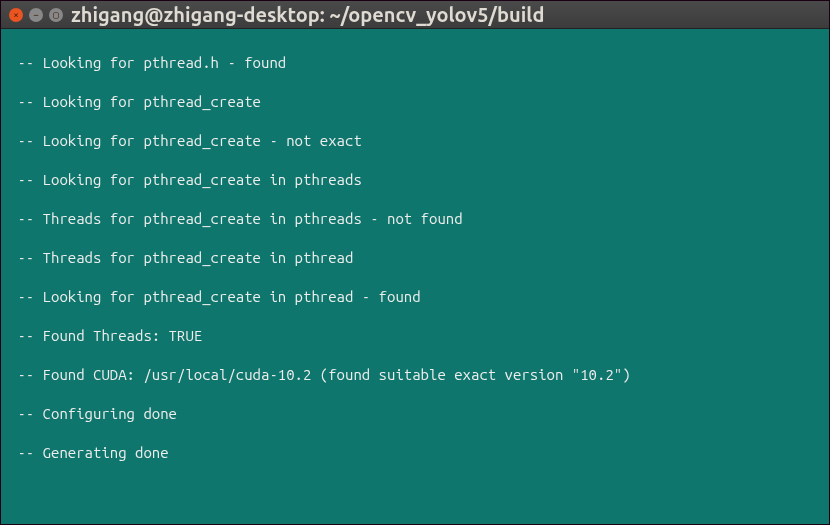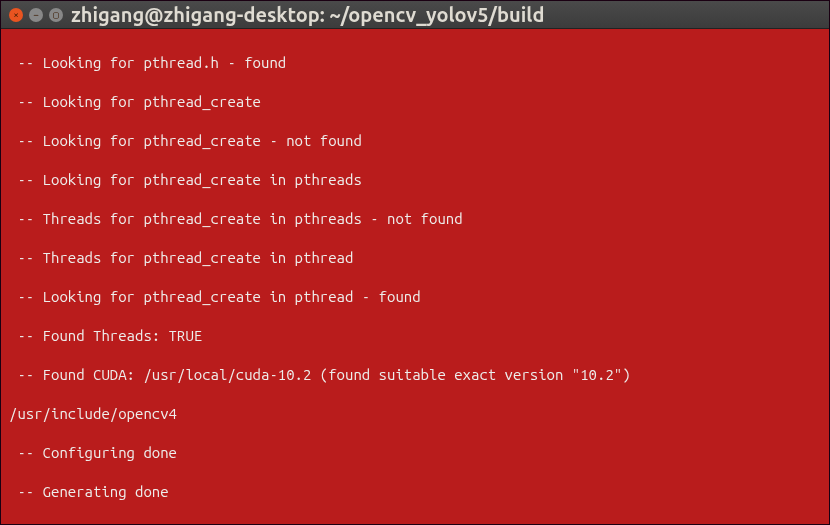--- a/index.html
+++ b/index.html
@@ -46,21 +46,21 @@
   .btn-min { background: #888; }
   .btn-max { background: #888; }
   .title-text {
     color: #dfdbd2;
     font-size: 20px;
     font-weight: bold;
     font-family: "Ubuntu", sans-serif;
   }
   .terminal {
     flex: 1;
-    background: #b91c1c;
+    background: #0f766e;
     padding: 4px 8px;
     color: #eeeeec;
     line-height: 1.3;
     white-space: pre;
     overflow: hidden;
   }
   .line { display: block; }
 </style>
 </head>
 <body>
@@ -71,28 +71,27 @@
       <div class="win-btn btn-close">×</div>
       <div class="win-btn btn-min">−</div>
       <div class="win-btn btn-max">▢</div>
     </div>
     <span class="title-text">zhigang@zhigang-desktop: ~/opencv_yolov5/build</span>
   </div>
 
   <div class="terminal">
 <span class="line"> -- Looking for pthread.h - found</span>
 <span class="line"> -- Looking for pthread_create</span>
-<span class="line"> -- Looking for pthread_create - not found</span>
+<span class="line"> -- Looking for pthread_create - not exact</span>
 <span class="line"> -- Looking for pthread_create in pthreads</span>
 <span class="line"> -- Threads for pthread_create in pthreads - not found</span>
 <span class="line"> -- Threads for pthread_create in pthread</span>
 <span class="line"> -- Looking for pthread_create in pthread - found</span>
 <span class="line"> -- Found Threads: TRUE</span>
 <span class="line"> -- Found CUDA: /usr/local/cuda-10.2 (found suitable exact version "10.2")</span>
-<span class="line">/usr/include/opencv4</span>
 <span class="line"> -- Configuring done</span>
 <span class="line"> -- Generating done</span>
 
 
 
 
 
 
 
 

